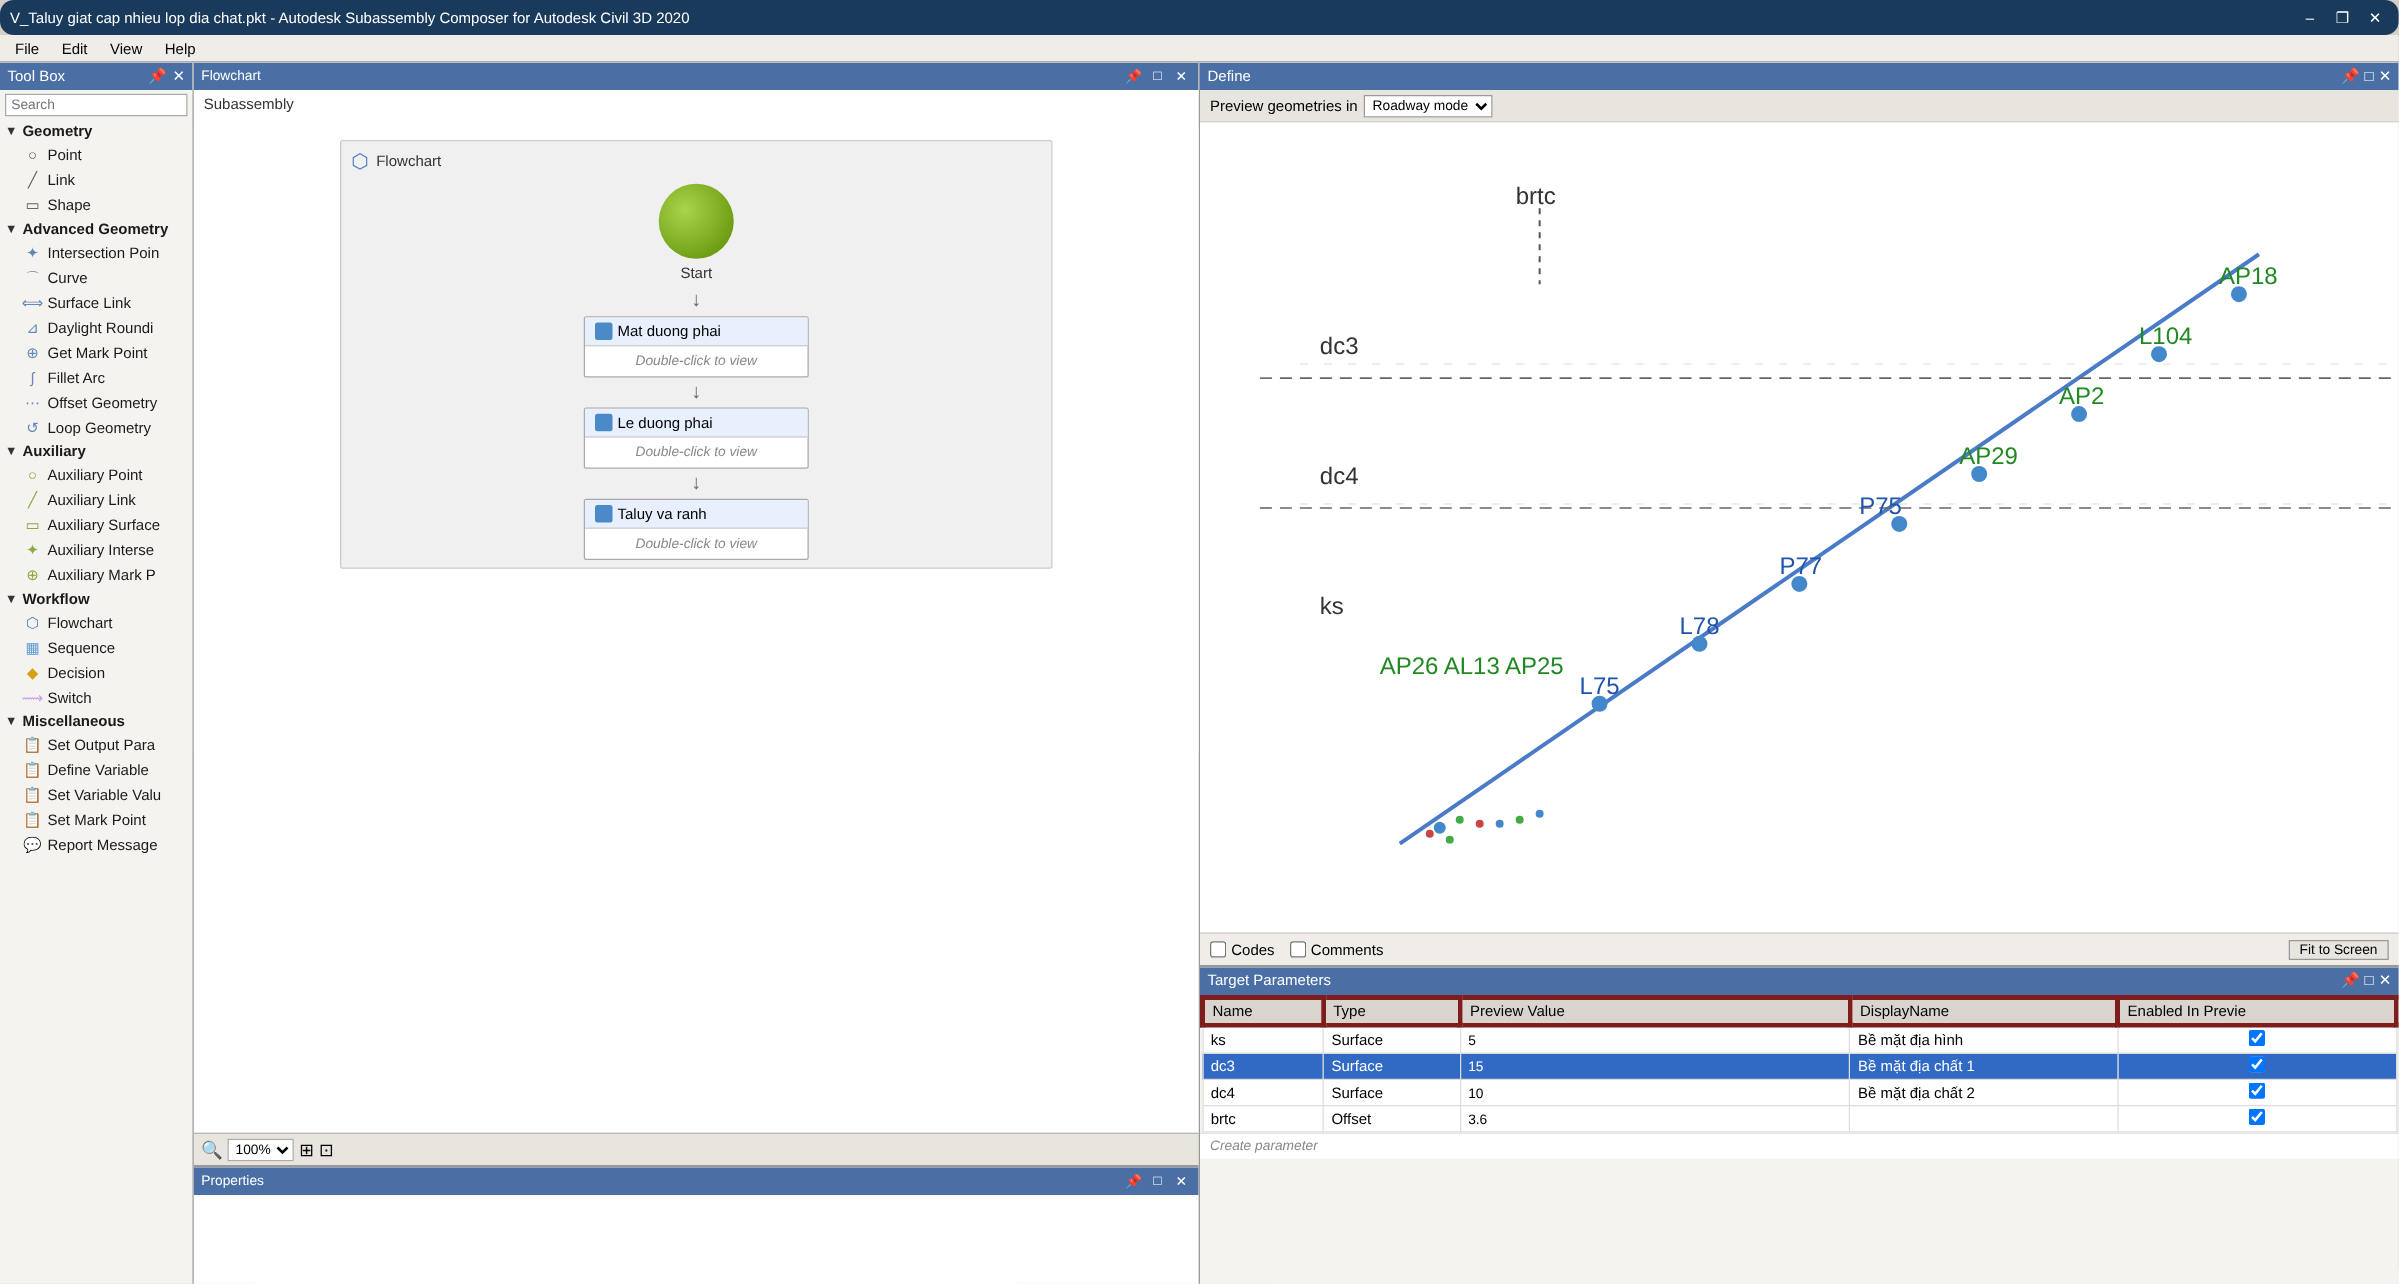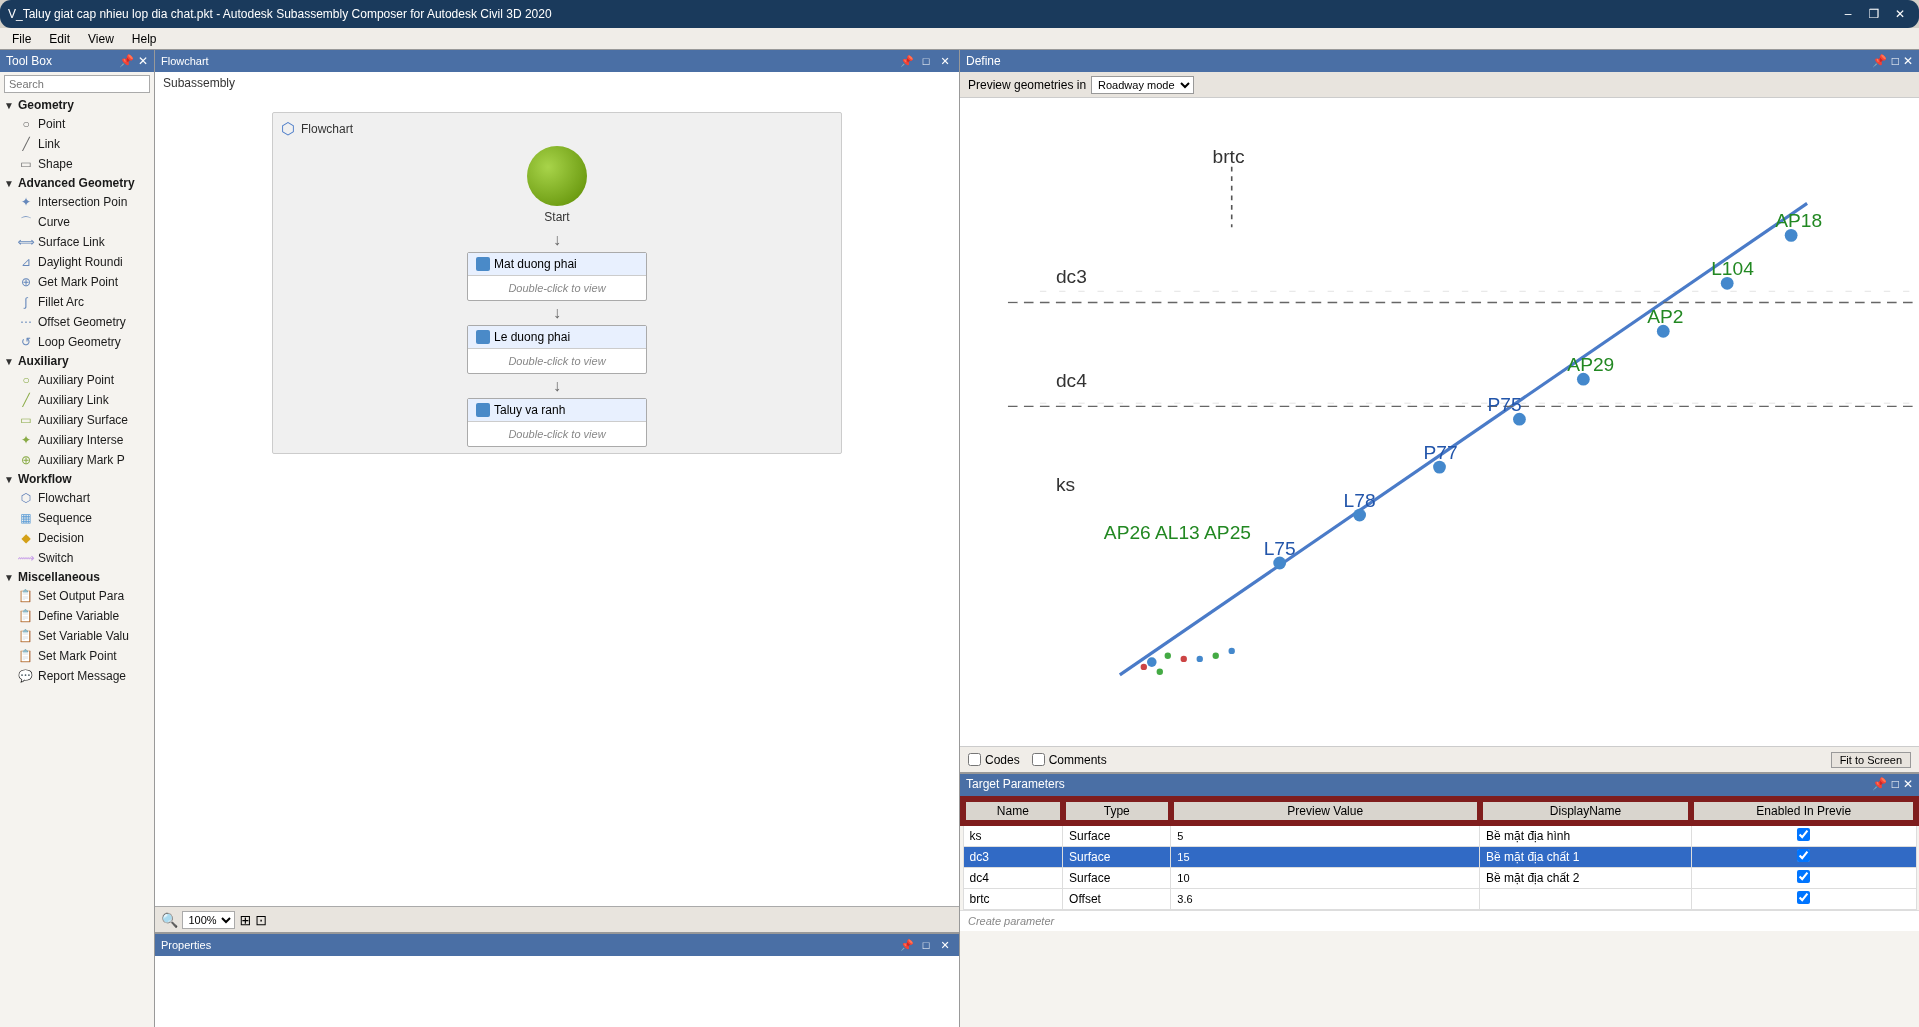--- a/index.html
+++ b/index.html
@@ -301,23 +301,23 @@
       flex: 1;
       overflow-y: auto;
     }
     table {
       width: 100%;
       border-collapse: collapse;
       font-size: 11px;
     }
     th {
       background: #d9d5ce;
-      border: 6px solid #7f1d1d;
+      border: 4px solid #7f1d1d;
       padding: 2px 6px;
-      text-align: center;
+      text-align: left;
       font-weight: normal;
       position: sticky;
       top: 0;
     }
     td {
       border: 1px solid #ddd;
       padding: 2px 6px;
       background: white;
     }
     tr.selected td {

